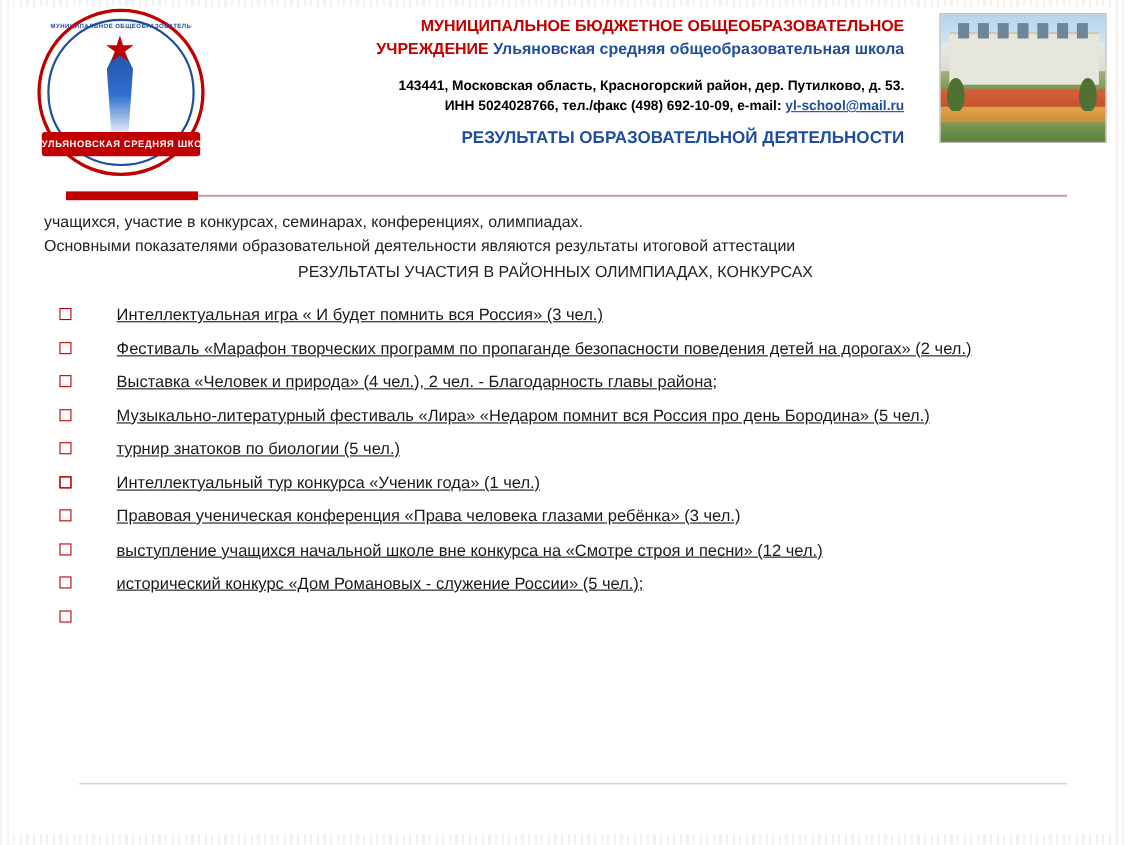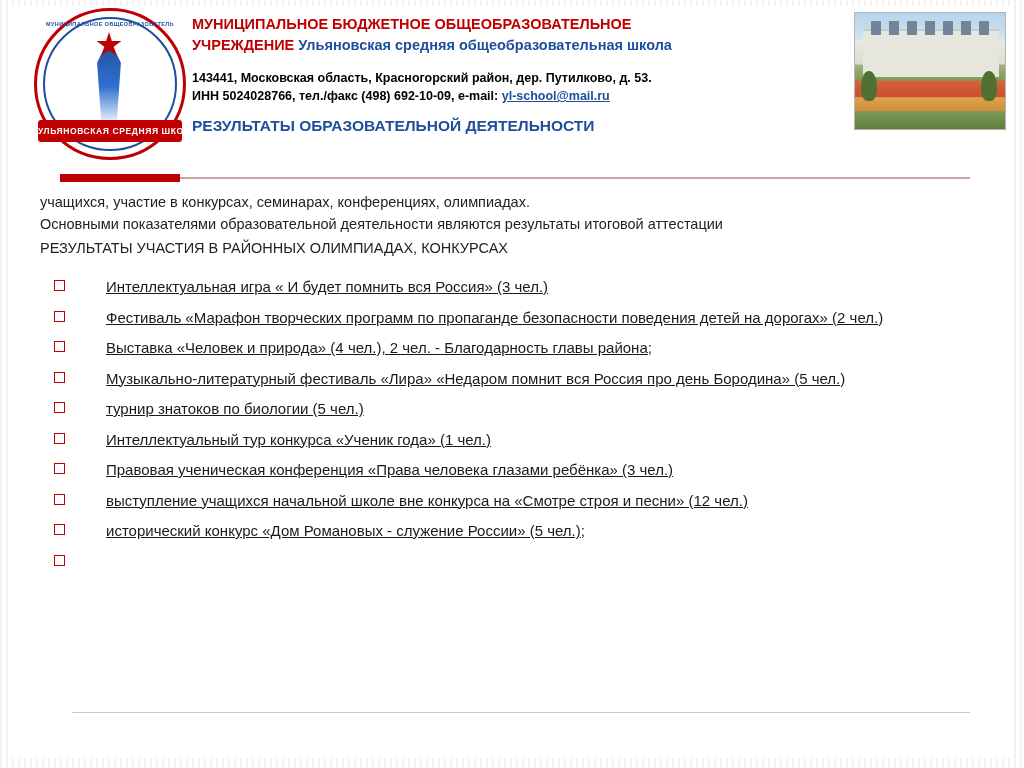--- a/index.html
+++ b/index.html
@@ -113,21 +113,21 @@
     line-height: 22px;
     letter-spacing: 0.6px;
     white-space: nowrap;
   }
 
   .head-text {
     position: absolute;
     left: 180px;
     top: 8px;
     width: 630px;
-    text-align: left;
+    text-align: right;
   }
   .head-line1 {
     color: #c00000;
     font-weight: bold;
     font-size: 14.5px;
     line-height: 21px;
   }
   .head-line1 .blue {
     color: #1f4e9c;
   }
@@ -214,20 +214,21 @@
     position: absolute;
     left: 28px;
     top: 186px;
     width: 930px;
     font-size: 14.5px;
     color: #222222;
     line-height: 21.5px;
   }
   .intro .line2 {
     margin-top: 3px;
+    text-align: center;
   }
 
   .bullets {
     position: absolute;
     left: 36px;
     top: 270px;
     width: 940px;
   }
   .bullet {
     position: relative;

